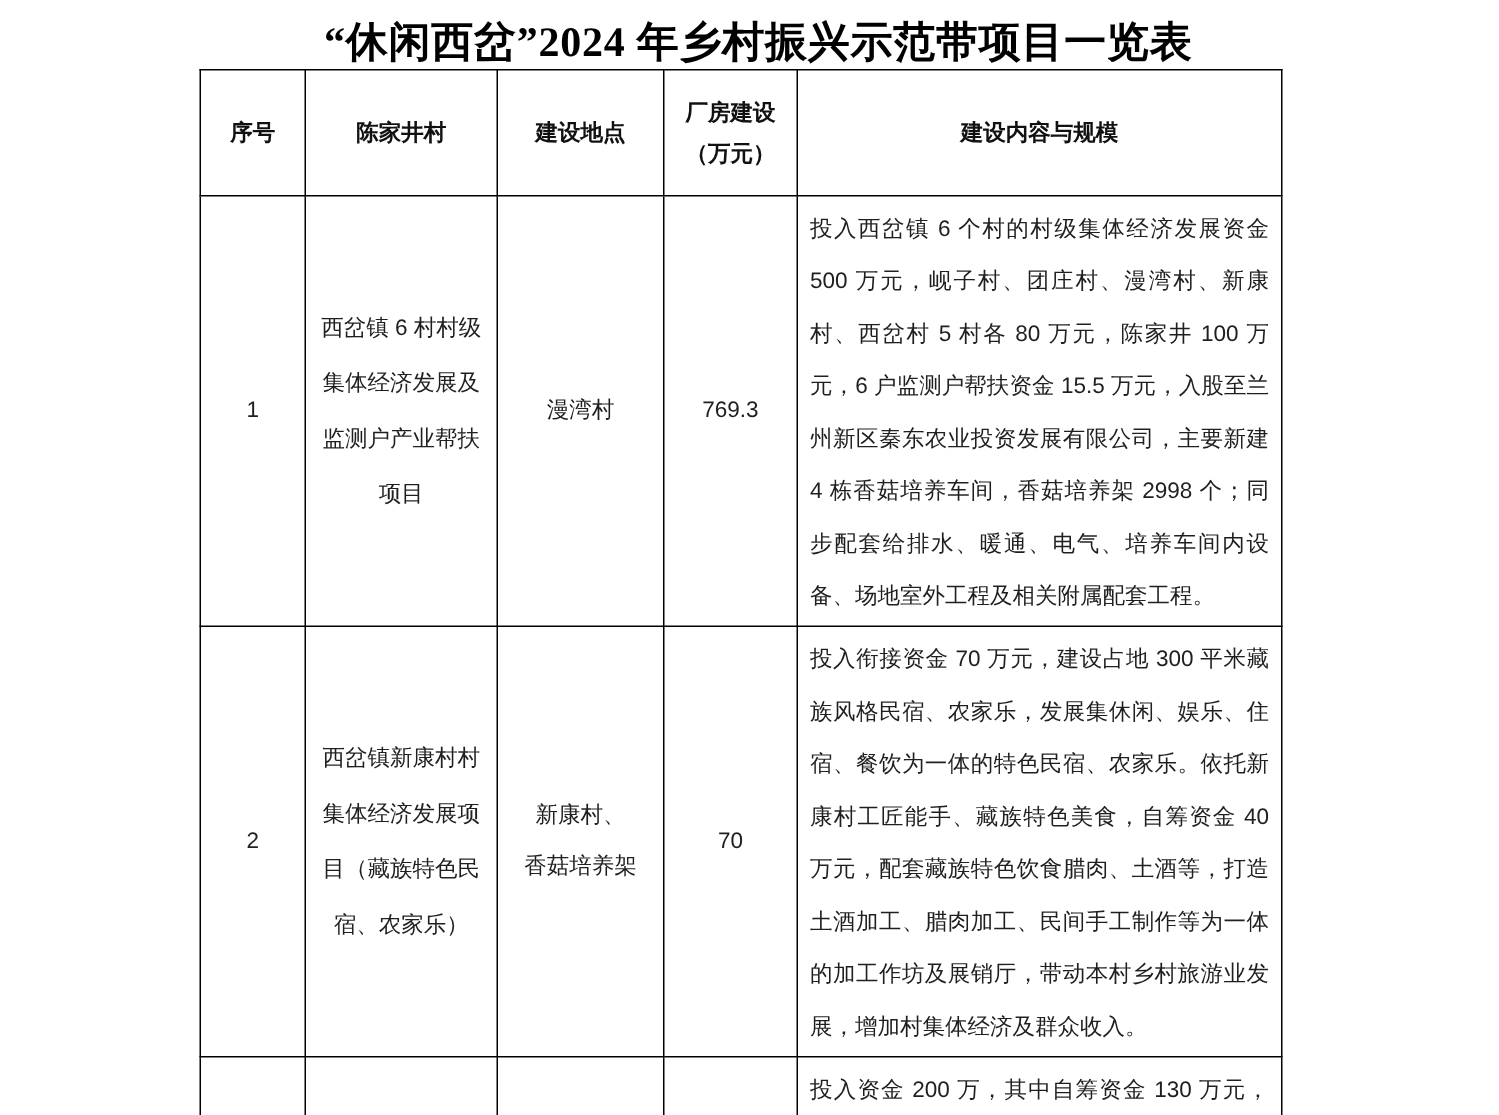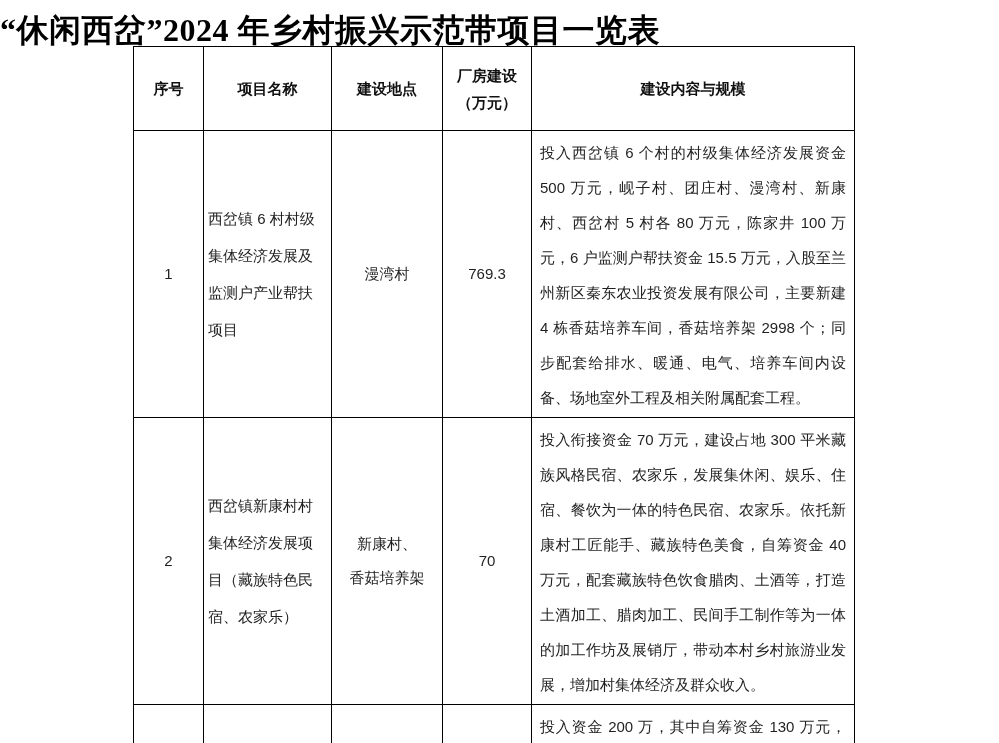--- a/index.html
+++ b/index.html
@@ -5,27 +5,28 @@
   * { box-sizing: border-box; margin: 0; padding: 0; }
   html, body {
     width: 999px; height: 743px;
     background: #ffffff;
     color: #1f1f1f;
     font-family: "Liberation Sans", sans-serif;
     overflow: hidden;
   }
   .doc-title {
     margin-top: 9px;
-    text-align: left;
+    text-align: center;
     font-family: "Liberation Serif", serif;
     font-weight: bold;
-    font-size: 32px;
+    font-size: 28px;
     letter-spacing: 0.5px;
     color: #000000;
     white-space: nowrap;
+    padding-left: 12px;
   }
   table.project-table {
     position: absolute;
     left: 133px;
     top: 46px;
     width: 721px;
     border-collapse: collapse;
     table-layout: fixed;
     border-radius: 22px;
   }
@@ -52,21 +53,21 @@
     line-height: 1.8;
     white-space: pre-line;
     color: #111111;
   }
   td.cell-no, td.cell-location, td.cell-amount {
     text-align: center;
     line-height: 2.3;
     white-space: pre-line;
   }
   td.cell-name {
-    text-align: left;
+    text-align: center;
     line-height: 37px;
     white-space: pre-line;
     padding: 0 4px;
   }
   td.cell-content {
     vertical-align: top;
     text-align: justify;
     text-justify: inter-character;
     line-height: 35px;
     padding: 4px 8px 2px 8px;
@@ -81,21 +82,21 @@
   <colgroup>
     <col class="c-no">
       <col class="c-name">
       <col class="c-location">
       <col class="c-amount">
       <col class="c-content">
   </colgroup>
   <thead>
     <tr>
       <th>序号</th>
-      <th>项目名称</th>
+      <th>陈家井村</th>
       <th>建设地点</th>
       <th>厂房建设
 （万元）</th>
       <th>建设内容与规模</th>
     </tr>
   </thead>
   <tbody>
     <tr class="row-1">
       <td class="cell-no">1</td>
       <td class="cell-name">西岔镇 6 村村级

